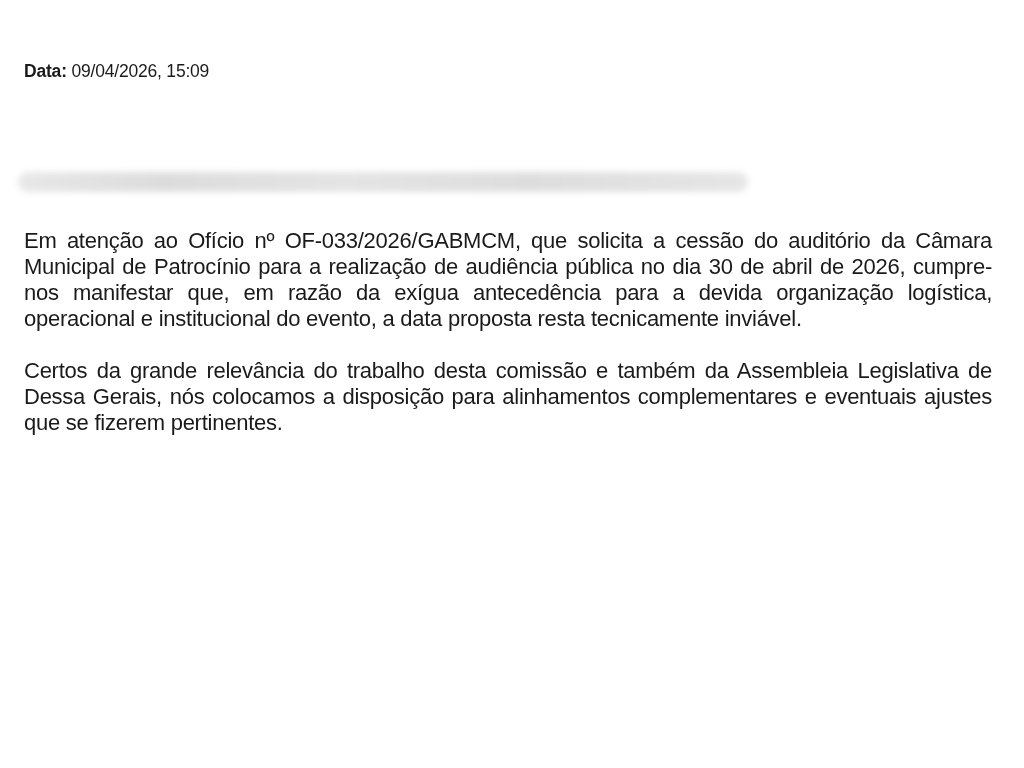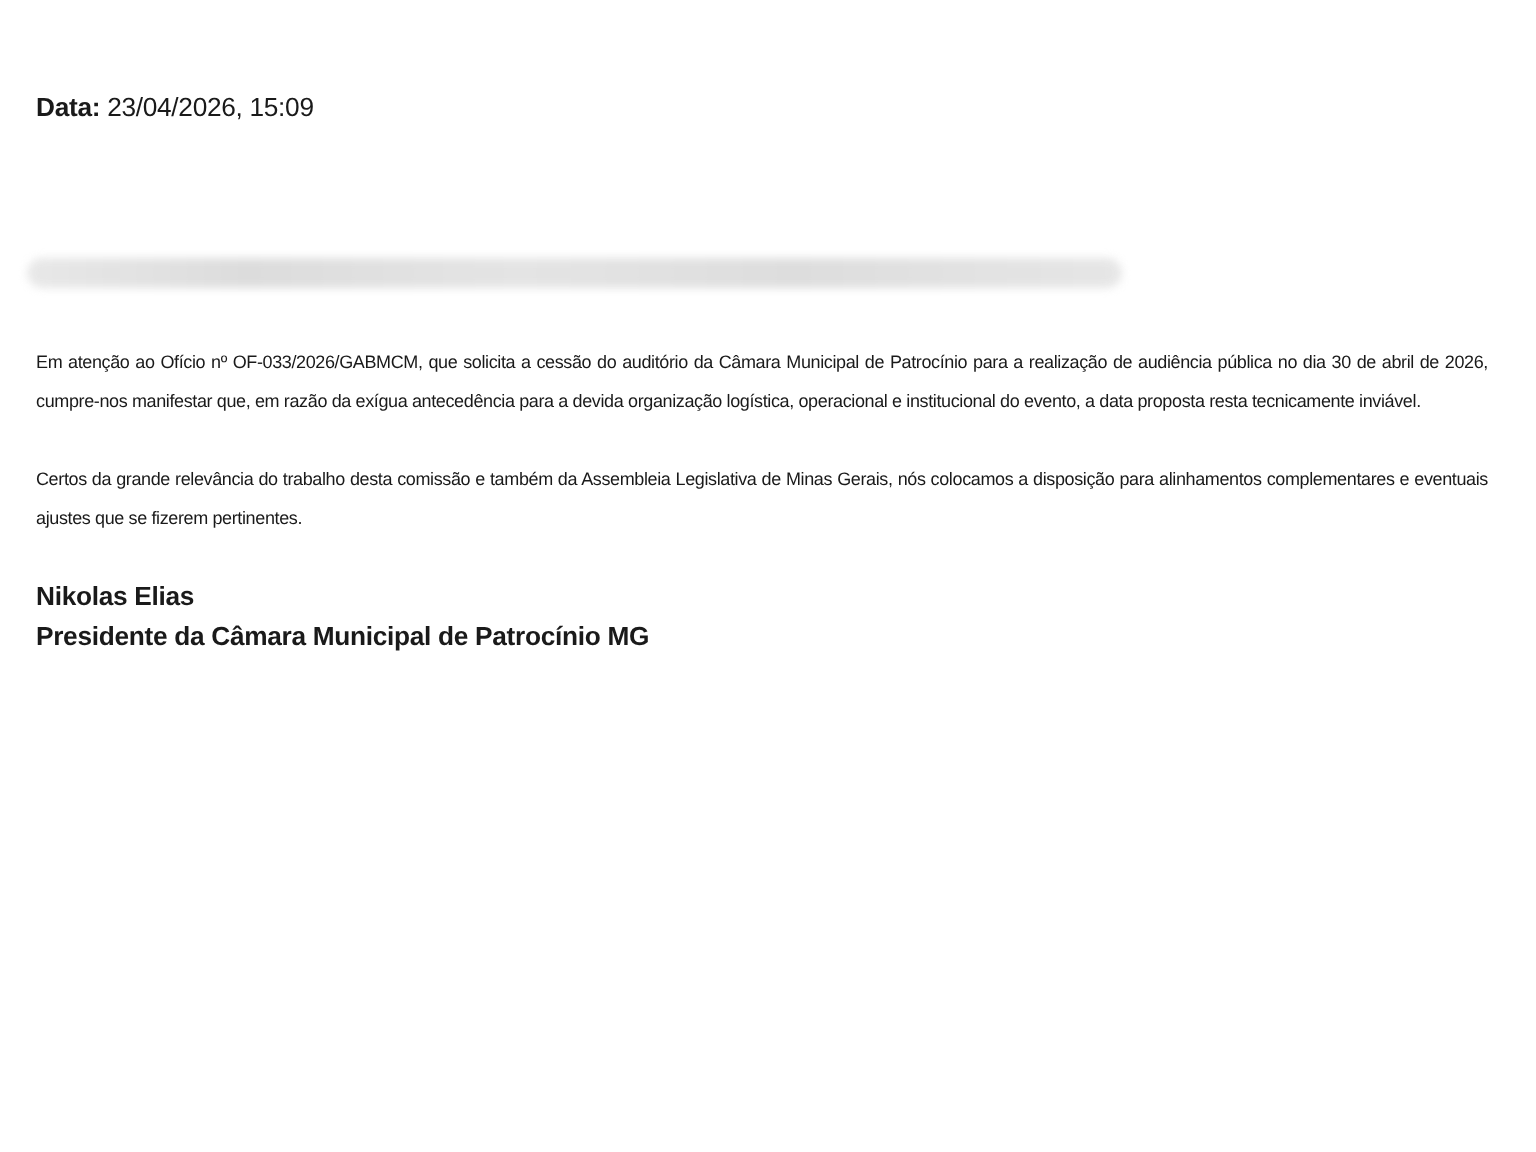--- a/index.html
+++ b/index.html
@@ -41,48 +41,44 @@
       filter: blur(3px);
       opacity: 0.9;
     }
     .body {
       position: absolute;
       left: 0;
       top: 170px;
       width: 968px;
     }
     .para {
-      font-size: 12px;
+      font-size: 22px;
       line-height: 26px;
       text-align: justify;
       margin: 0 0 26px 0;
       letter-spacing: -0.25px;
       word-spacing: 0px;
     }
     .signature {
       margin-top: 0;
       font-size: 17.5px;
       line-height: 27px;
       font-weight: bold;
       letter-spacing: -0.2px;
     }
   </style>
 </head>
 <body>
 
 <div class="doc">
   <div class="header-line">
     <span class="lbl">Data:</span>
-    <span>23/04/2026, 15:09</span>
+    <span>09/04/2026, 15:09</span>
   </div>
 
   <div class="redacted"></div>
 
   <div class="body">
     <p class="para">Em atenção ao Ofício nº OF-033/2026/GABMCM, que solicita a cessão do auditório da Câmara Municipal de Patrocínio para a realização de audiência pública no dia 30 de abril de 2026, cumpre-nos manifestar que, em razão da exígua antecedência para a devida organização logística, operacional e institucional do evento, a data proposta resta tecnicamente inviável.</p>
-    <p class="para">Certos da grande relevância do trabalho desta comissão e também da Assembleia Legislativa de Minas Gerais, nós colocamos a disposição para alinhamentos complementares e eventuais ajustes que se fizerem pertinentes.</p>
+    <p class="para">Certos da grande relevância do trabalho desta comissão e também da Assembleia Legislativa de Dessa Gerais, nós colocamos a disposição para alinhamentos complementares e eventuais ajustes que se fizerem pertinentes.</p>
 
-    <div class="signature">
-      <div>Nikolas Elias</div>
-      <div>Presidente da Câmara Municipal de Patrocínio MG</div>
-    </div>
   </div>
 </div>
 
 </body></html>

